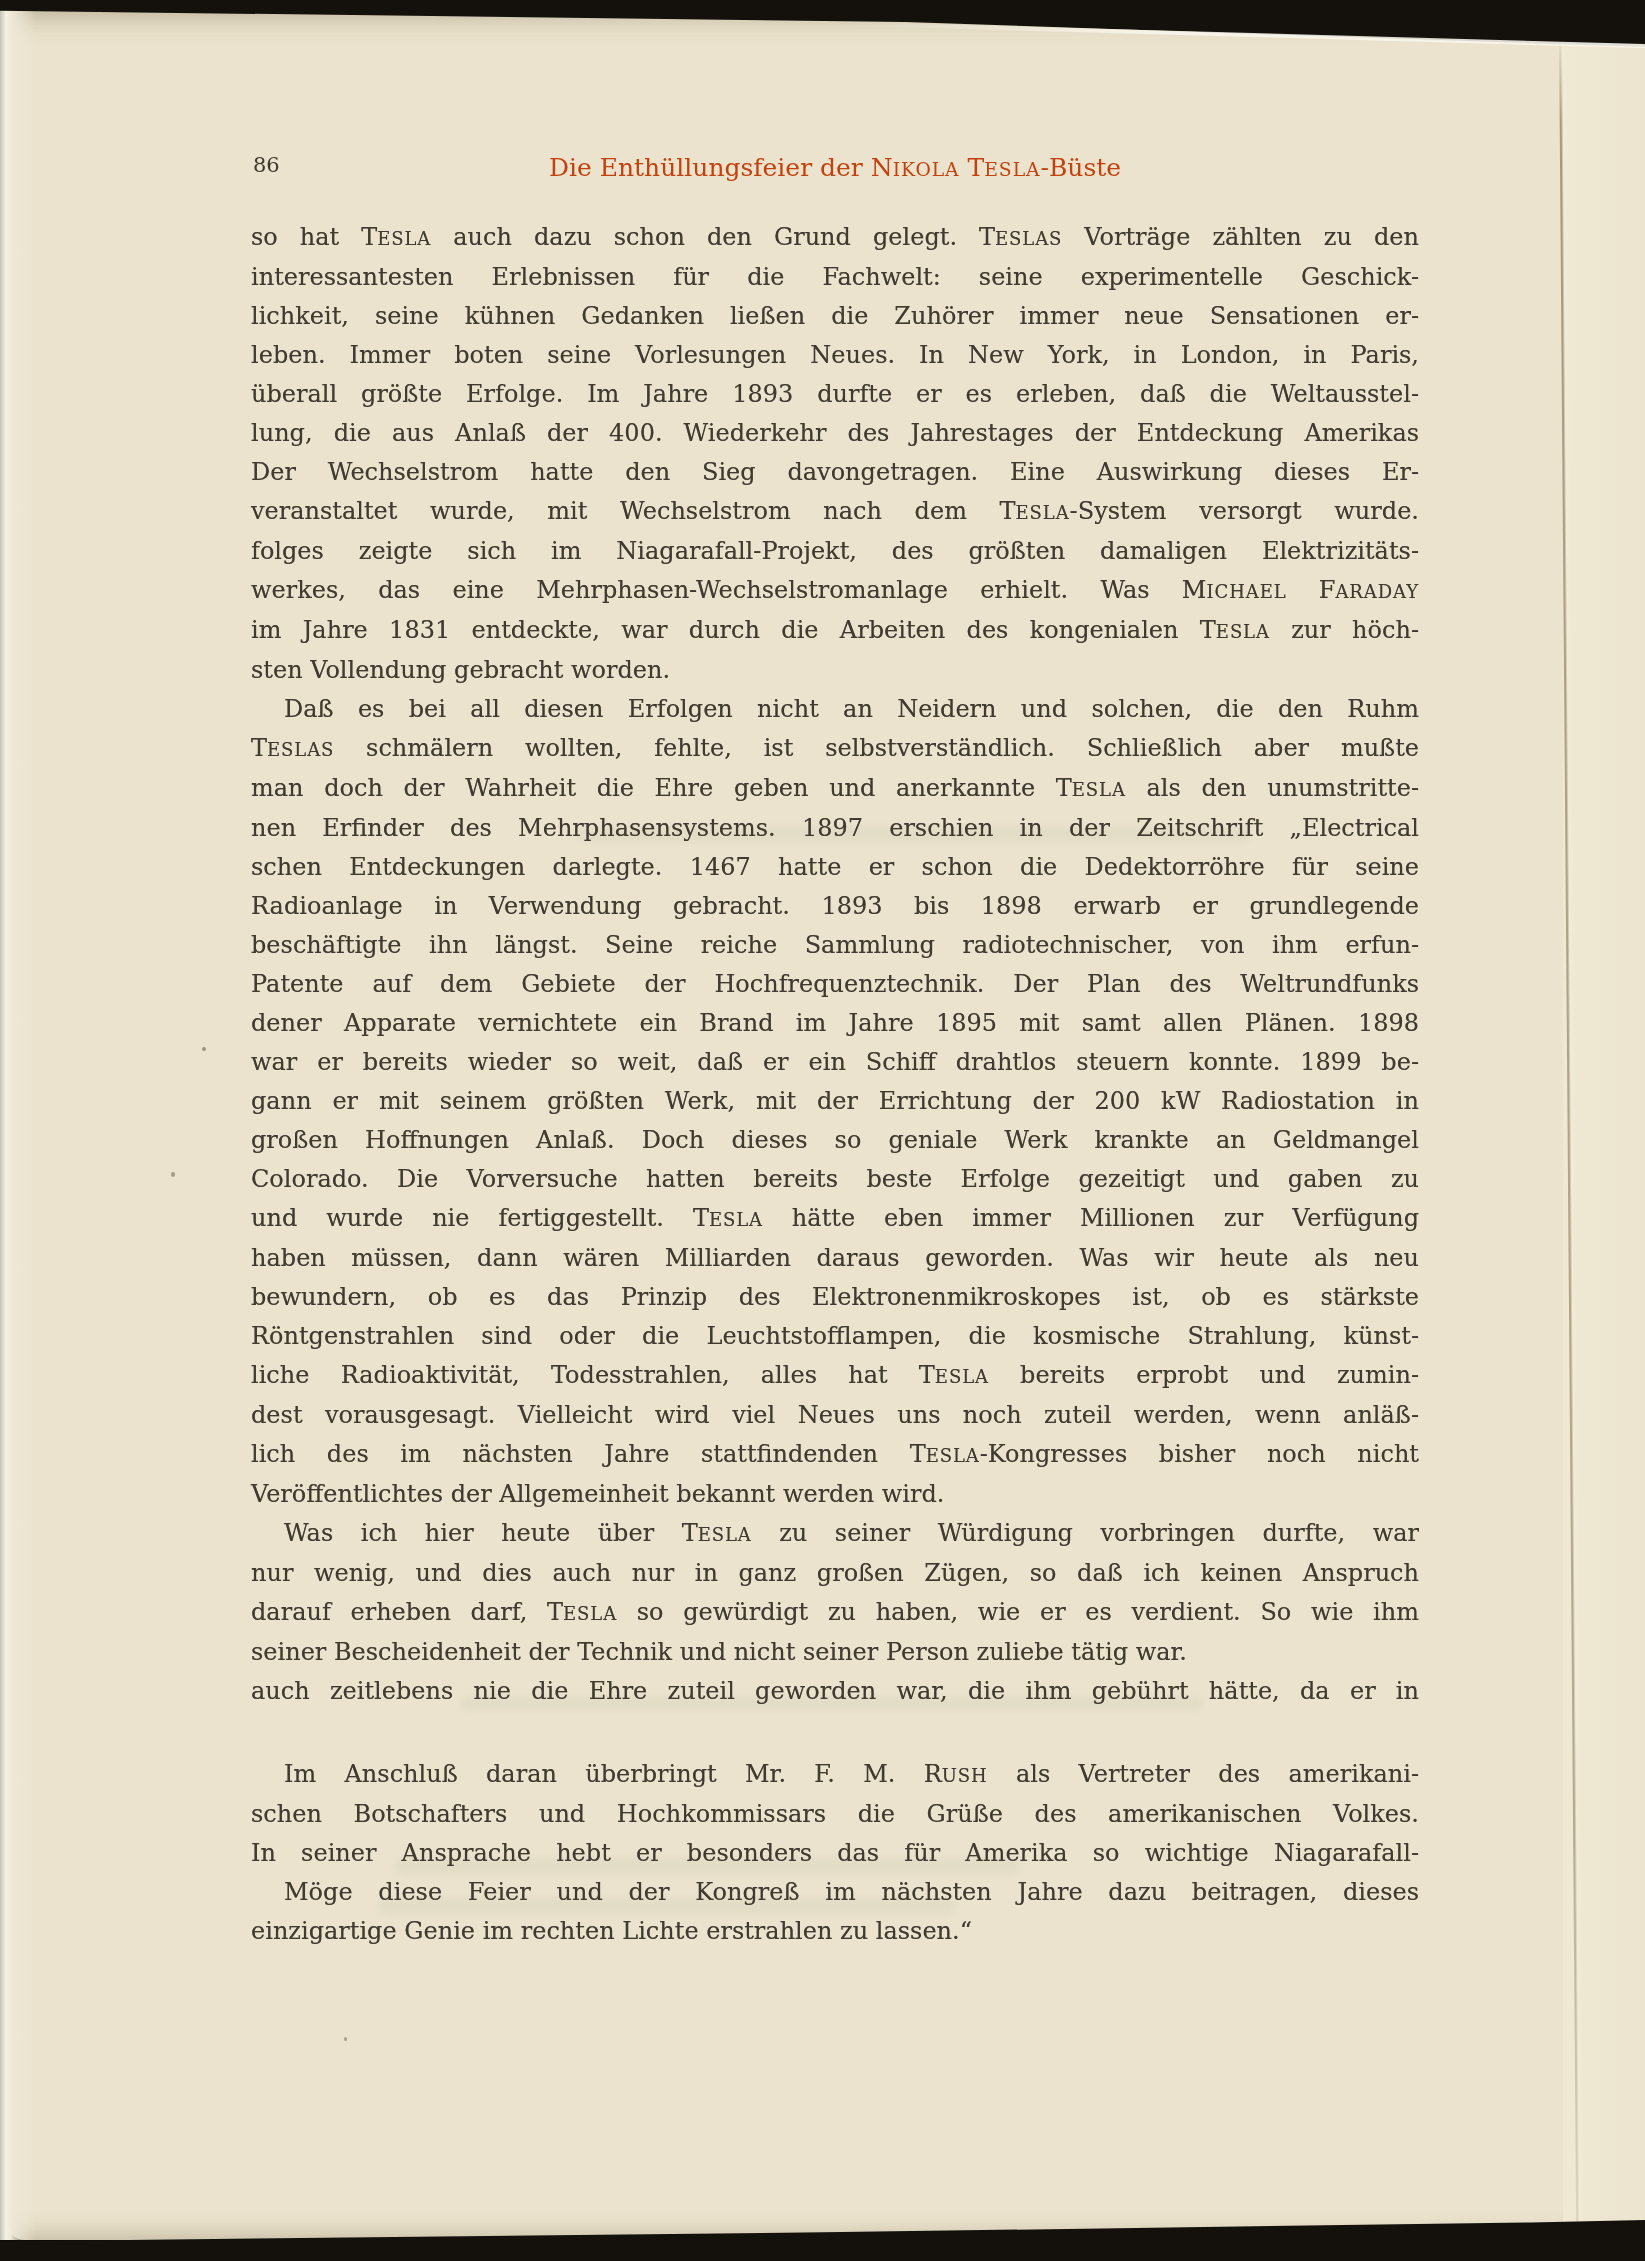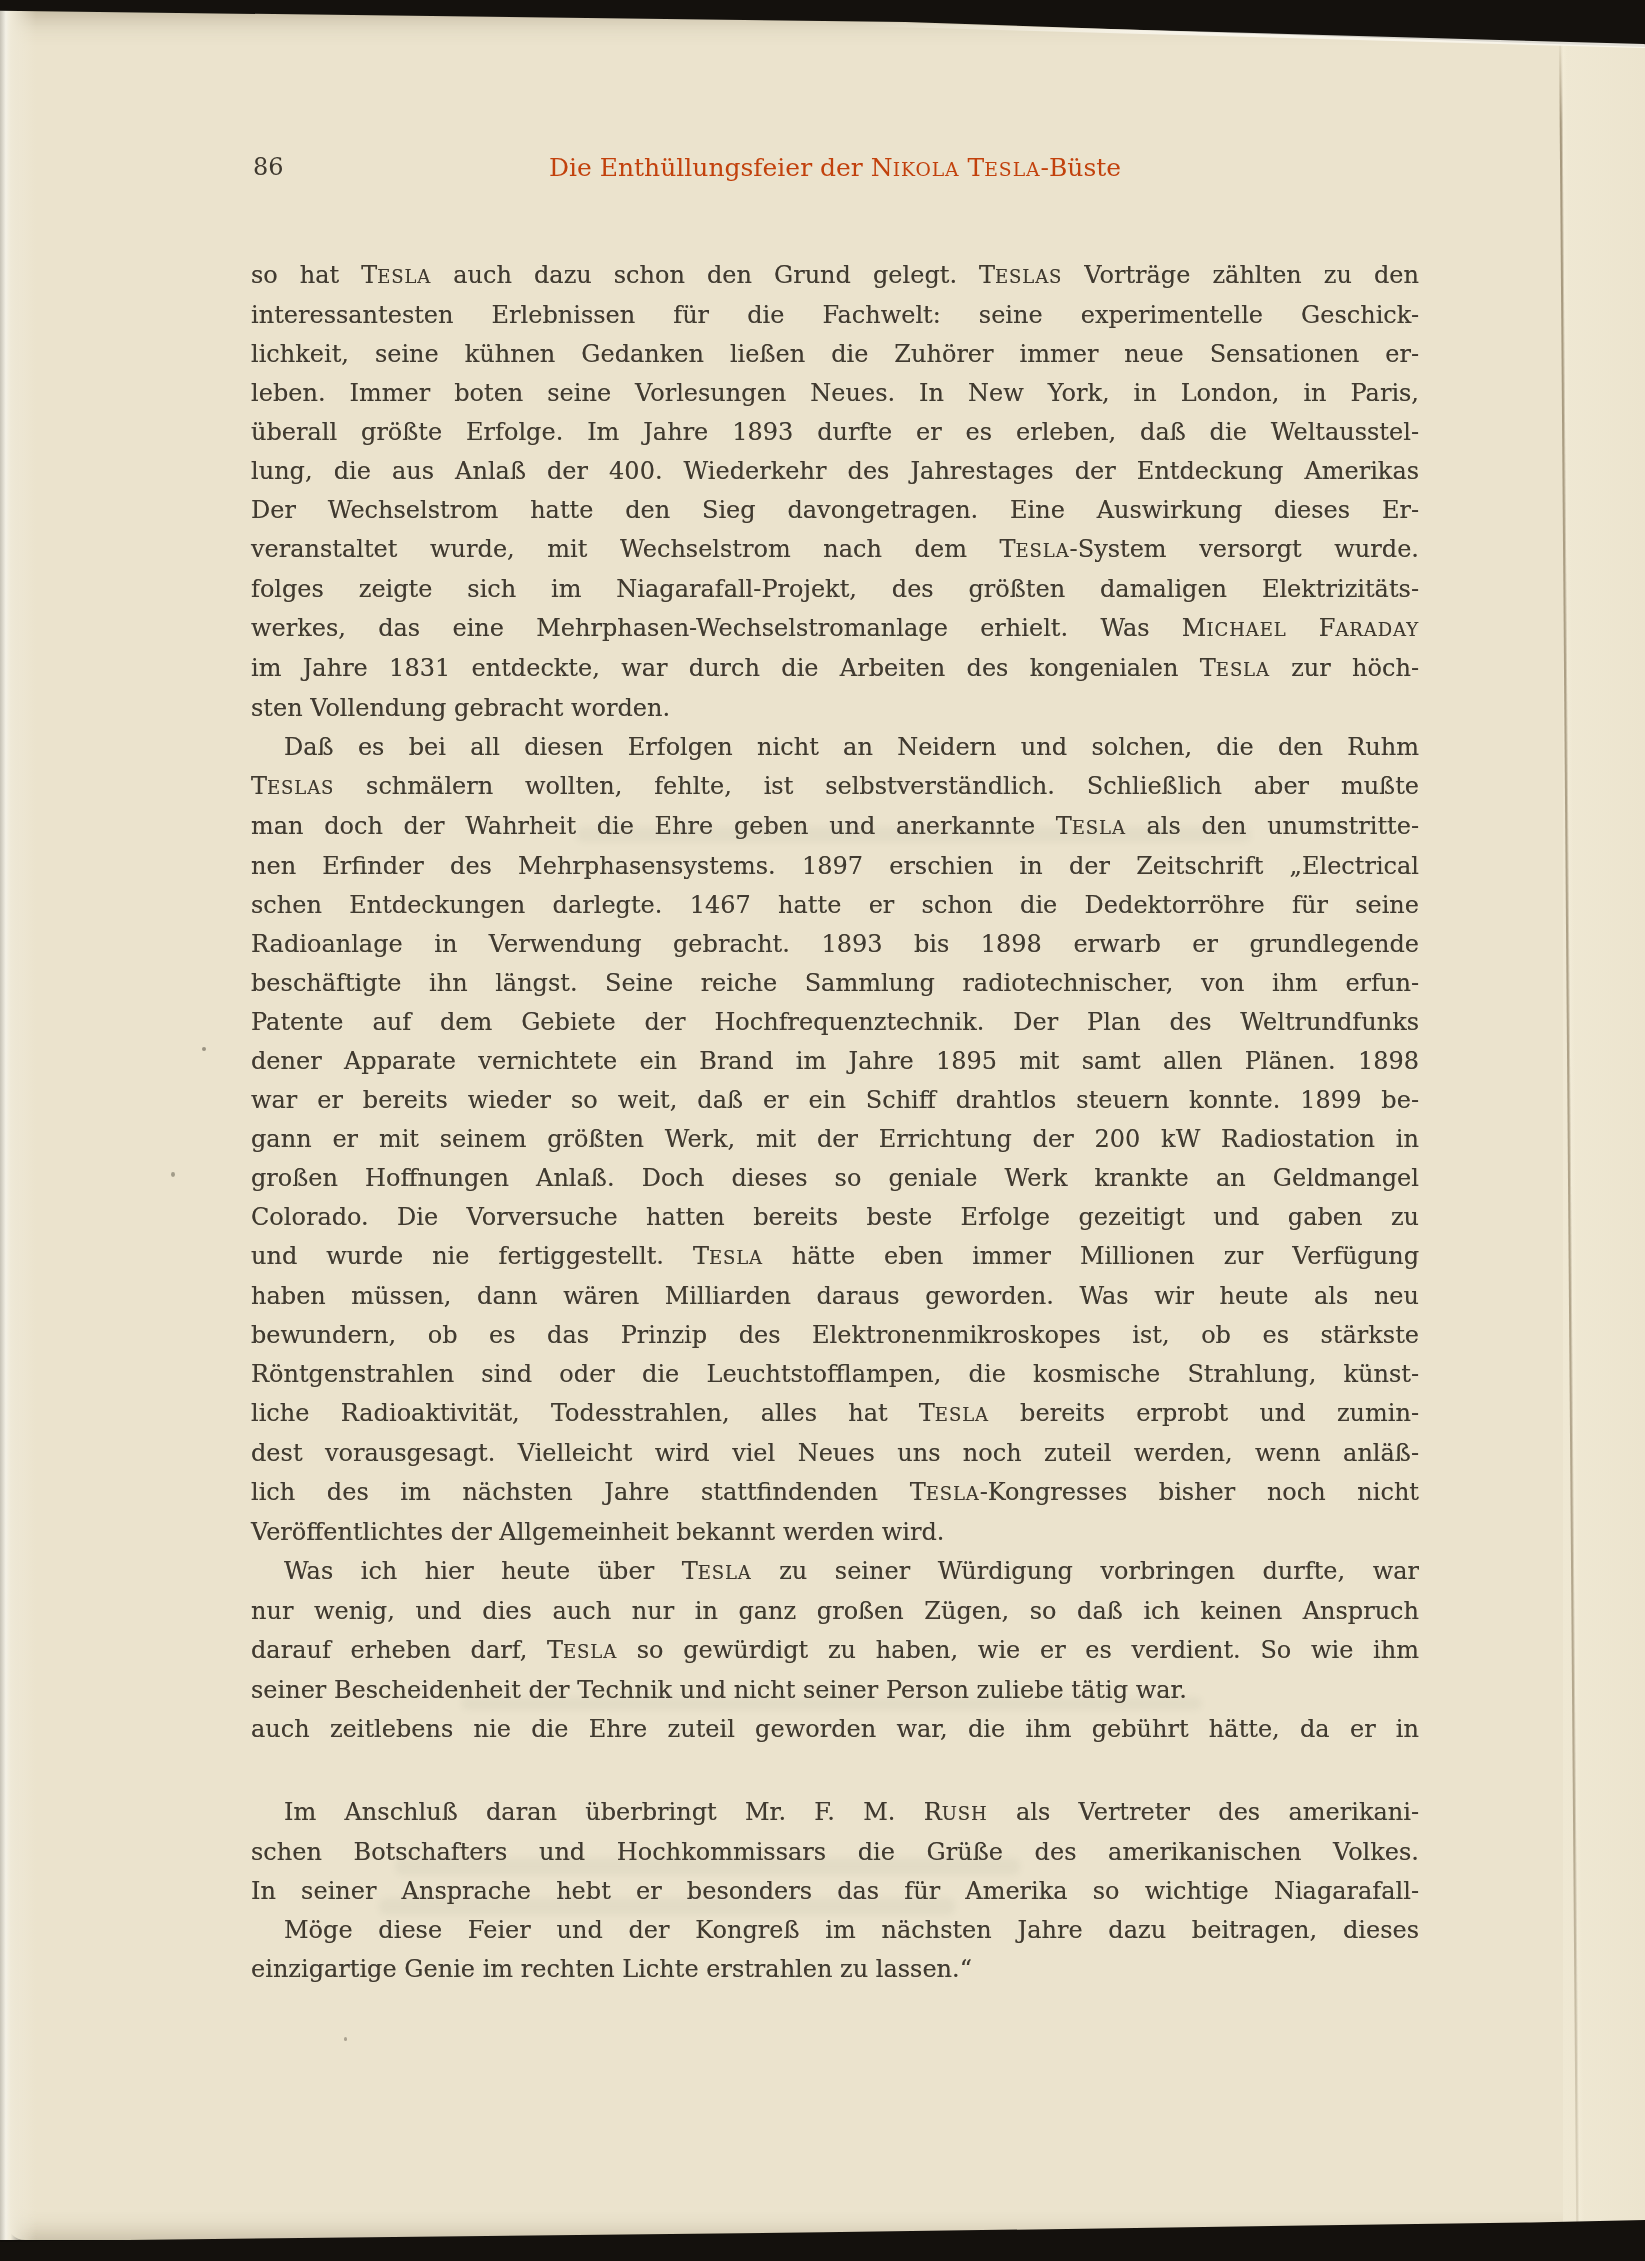--- a/index.html
+++ b/index.html
@@ -20,24 +20,24 @@
   .crease-hl{position:absolute;left:1561px;top:36px;height:2186px;width:5.8px;opacity:.55;
         background:linear-gradient(to right,#f6f0dd,rgba(246,240,221,0));
         transform:rotate(-0.45deg);transform-origin:top center;}
   .topbar{position:absolute;left:0;top:0;width:1646px;height:49px;background:#14110d;
         clip-path:polygon(0 0,100% 0,100% 47px,55% 22px,0 10.7px);}
   .topbar-glint{position:absolute;left:856px;top:22px;width:790px;height:4.1px;border-radius:2.5px;
         background:linear-gradient(to right,rgba(250,247,238,0),rgba(250,247,238,.8) 35%,rgba(250,247,238,.9));
         transform:rotate(1.6deg);transform-origin:left center;}
   .bottombar{position:absolute;left:0;top:2220px;width:1646px;height:41px;background:#14110d;
         clip-path:polygon(0 21.4px,50% 12.3px,93% 2.5px,100% 0,100% 41px,0 41px);}
-  .pagenum{position:absolute;left:253px;top:153px;font-size:24px;color:#3f392f;}
+  .pagenum{position:absolute;left:253px;top:153px;font-size:21px;color:#3f392f;}
   .hdr{position:absolute;left:251px;top:153px;width:1168px;text-align:center;font-size:25px;color:#c2410c;}
   .textblock{position:absolute;left:251px;top:218px;width:1168px;font-size:24px;line-height:39px;
-        color:#403a30;text-shadow:0 0 0.4px rgba(64,58,48,.55);margin-top:38px;}
+        color:#403a30;text-shadow:0 0 0.4px rgba(64,58,48,.55);}
   .ln{text-align:justify;text-align-last:justify;}
   .ln.end{text-align-last:left;}
   .ln.ind{text-indent:33px;}
   .para{margin:0;}
   .p5{margin-top:44px;}
   .sc{font-size:0.75em;letter-spacing:0.05em;}
   .ghost{position:absolute;background:#62705a;opacity:.06;filter:blur(3.3px);border-radius:6.6px;}
   .g1{left:576px;top:827px;width:675px;height:15px;}
   .g2{left:461px;top:1697px;width:741px;height:13px;}
   .g3{left:395px;top:1858px;width:625px;height:16.5px;}

